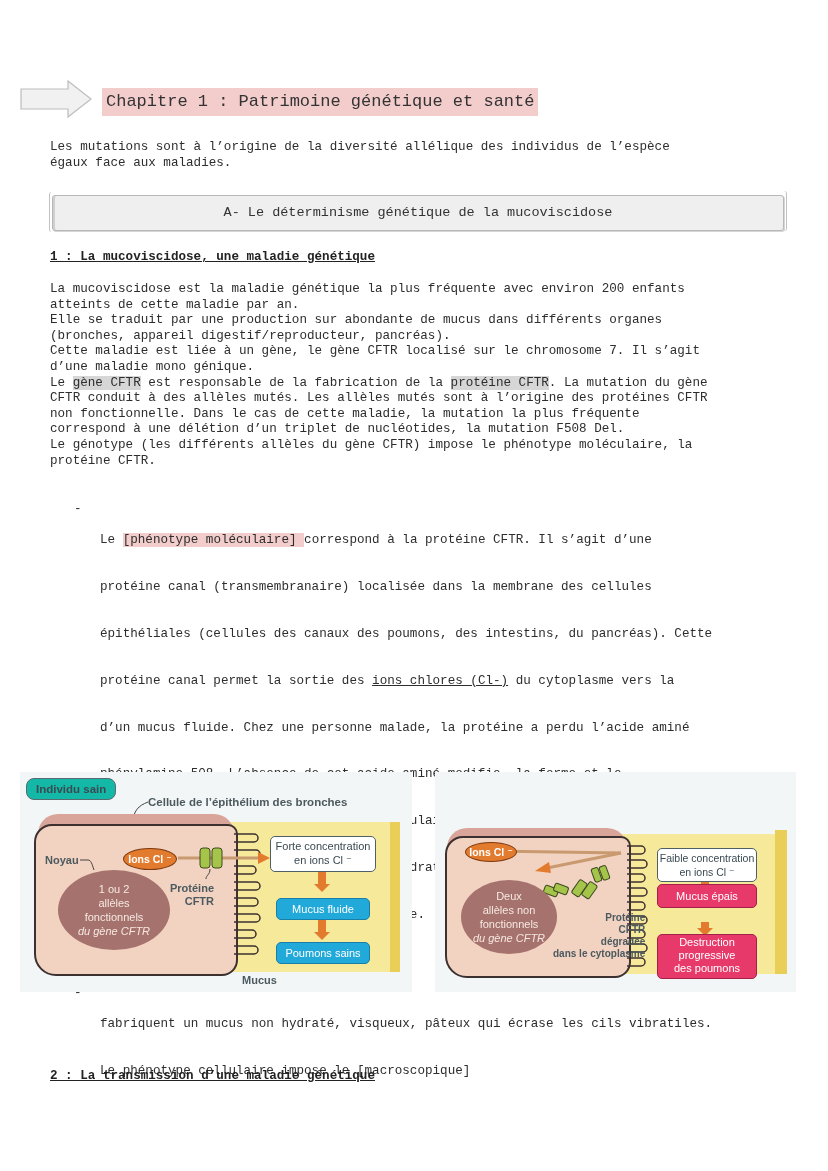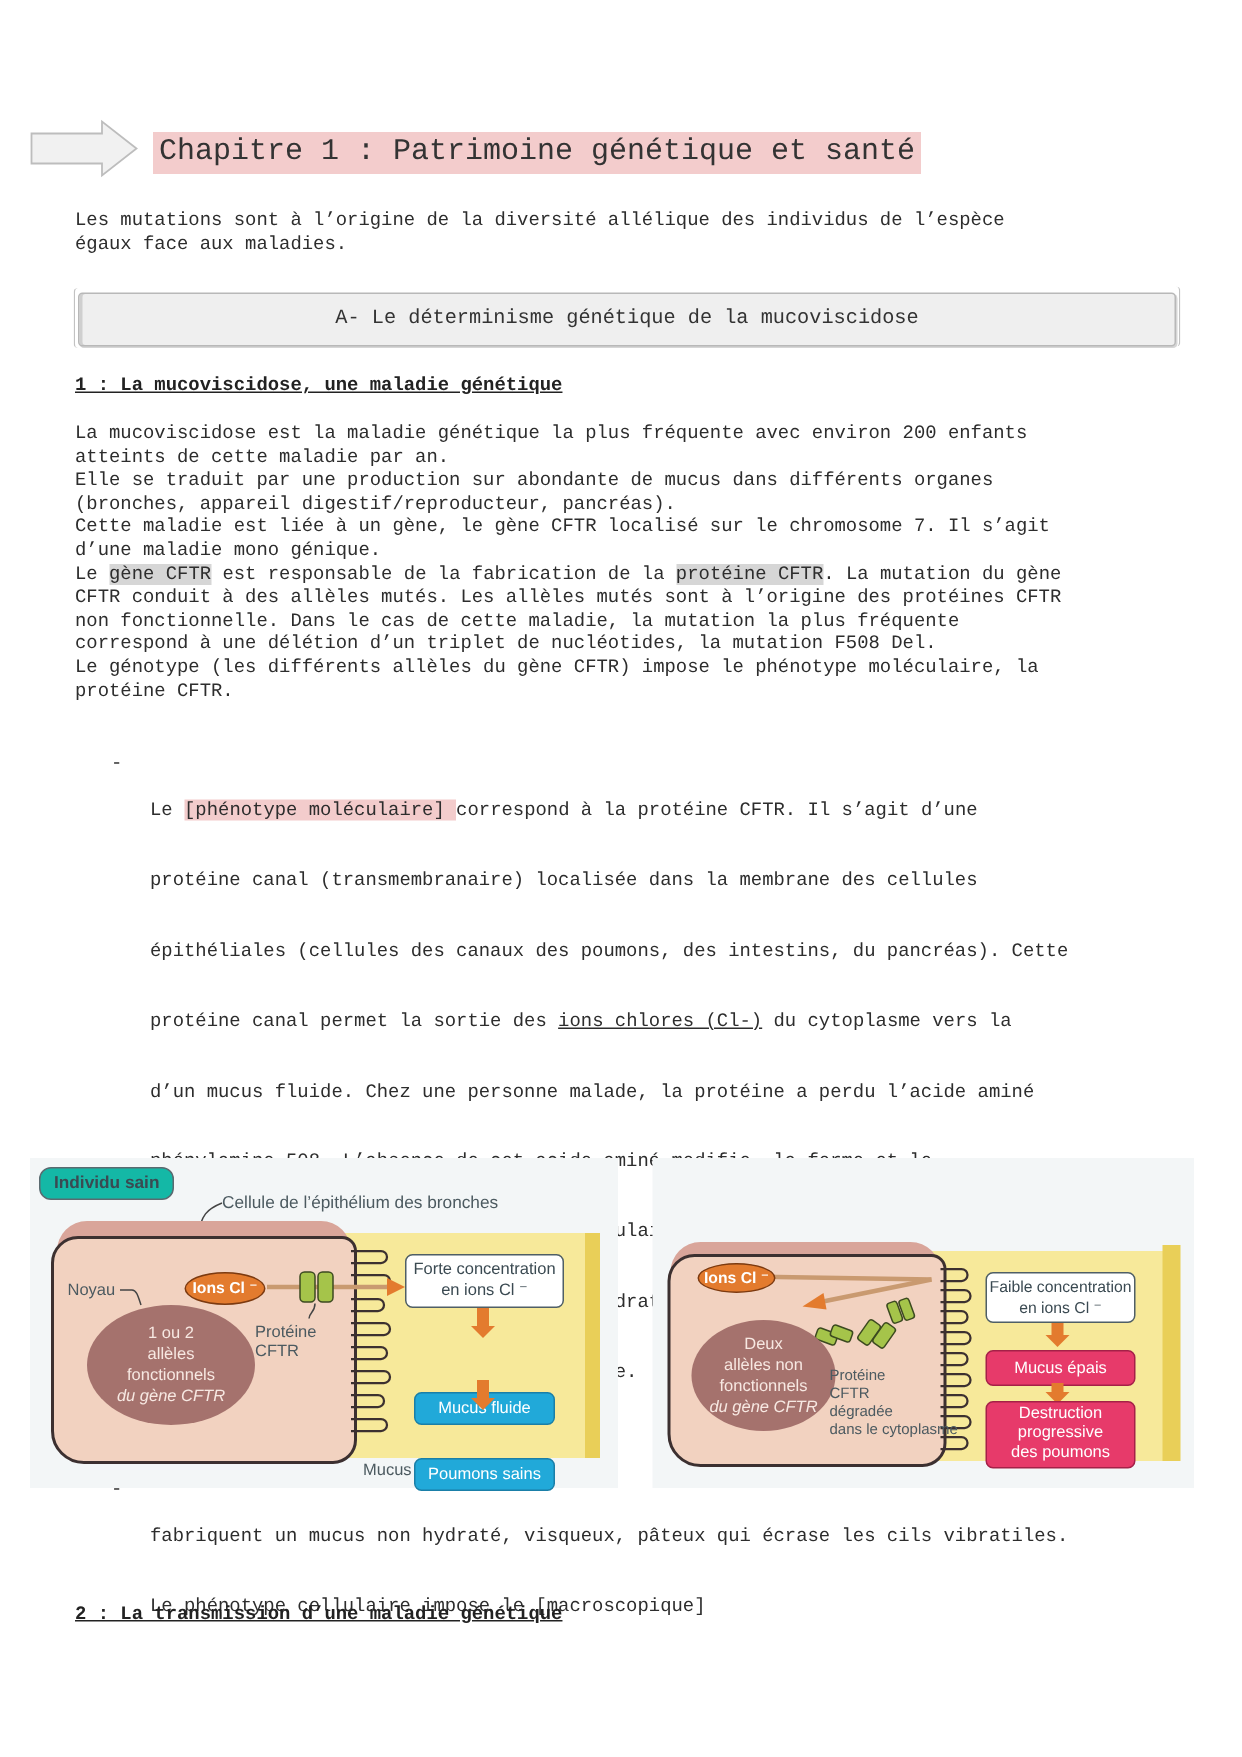--- a/index.html
+++ b/index.html
@@ -1,21 +1,21 @@
 <!DOCTYPE html>
 <html><head>
 <meta charset="utf-8">
 <style>
   html, body { margin: 0; padding: 0; background: #ffffff; }
   body { width: 828px; height: 1171px; position: relative; overflow: hidden; font-family: "Liberation Mono", "DejaVu Sans Mono", monospace; color: #2a2a2a; }
   .abs { position: absolute; }
 
   
   .hdr-arrow { left: 20px; top: 80px; width: 72px; height: 38px; }
-  .chapter-title { left: 102px; top: 88px; height: 28px; padding: 0 4px; background: #f3cccc; font-size: 20px; line-height: 28px; color: #333; white-space: nowrap; }
+  .chapter-title { left: 102px; top: 88px; height: 28px; padding: 0 4px; background: #f3cccc; font-size: 17px; line-height: 28px; color: #333; white-space: nowrap; }
 
   .mono { font-size: 12.6px; line-height: 15.6px; white-space: pre; color: #2d2d2d; }
   .intro { left: 50px; top: 140px; }
 
   .section-box { left: 52px; top: 195px; width: 730px; height: 34px; background: #efefef; border: 1px solid #b8b8b8; border-radius: 3px; box-shadow: inset 2px 0 0 #cfcfcf, 1px 1px 0 #d6d6d6; text-align: center; font-size: 13.5px; line-height: 34px; color: #333; }
   .section-box::before { content: ""; position: absolute; left: -4px; top: -4px; width: 5px; height: 40px; border-left: 1px solid #c2c2c2; border-radius: 3px; }
   .section-box::after { content: ""; position: absolute; right: -4px; top: -5px; width: 5px; height: 40px; border-right: 1px solid #c2c2c2; border-radius: 3px; }
 
   .subhead { font-weight: bold; text-decoration: underline; font-size: 12.6px; color: #222; white-space: pre; }
   .sub1 { left: 50px; top: 250px; }
@@ -36,24 +36,24 @@
   .panel-left { left: 0; width: 392px; background: #f3f6f7; }
   .panel-right { left: 415px; width: 361px; background: #f3f6f7; }
 
   .label-box { position: absolute; background: #14b8a6; border: 1.5px solid #5a6a70; border-radius: 8px; font-family: "Liberation Sans", "DejaVu Sans", sans-serif; font-weight: bold; font-size: 11.5px; color: #3a4a52; padding: 4px 9px; white-space: nowrap; }
   .cell-body { position: absolute; background: #f2d2c0; border: 2px solid #3c3030; border-radius: 18px 10px 16px 22px; }
   .cell-top { position: absolute; background: #d9a59a; border-radius: 20px 20px 0 0; }
   .mucus-zone { position: absolute; background: #f7e99a; }
   .mucus-edge { position: absolute; background: #e9cf58; }
   .nucleus { position: absolute; background: #a5726d; border-radius: 50%; color: #f7e8e2; font-family: "Liberation Sans", "DejaVu Sans", sans-serif; font-size: 11px; line-height: 14px; text-align: center; display: flex; flex-direction: column; align-items: center; justify-content: center; }
   .ions { position: absolute; background: #e37b2e; color: #fff; border-radius: 50%; border: 1.5px solid #7c3a10; font-family: "Liberation Sans", "DejaVu Sans", sans-serif; font-weight: bold; font-size: 10.5px; text-align: center; line-height: 20px; }
-  .dlabel { position: absolute; font-family: "Liberation Sans", "DejaVu Sans", sans-serif; font-size: 11px; color: #4c5a60; white-space: nowrap; line-height: 13px; text-align: left; }
+  .dlabel { position: absolute; font-family: "Liberation Sans", "DejaVu Sans", sans-serif; font-size: 11px; color: #4c5a60; white-space: nowrap; line-height: 13px; text-align: right; font-weight: bold; }
   .ftbox { position: absolute; font-family: "Liberation Sans", "DejaVu Sans", sans-serif; font-size: 11px; line-height: 14px; text-align: center; border-radius: 5px; }
   .white-box { background: #fff; border: 1.5px solid #4f5f66; color: #3b4a52; }
-  .cyan-box { background: #21a9d9; color: #fff; border: 1px solid #1a7fa8; margin-top: 30px; }
+  .cyan-box { background: #21a9d9; color: #fff; border: 1px solid #1a7fa8; }
   .pink-box { background: #e73a6a; color: #fff; border: 1px solid #a52048; }
   .down-arrow { position: absolute; width: 0; height: 0; }
   .down-arrow .shaft { position: absolute; left: -4px; top: 0; width: 8px; background: #e37b2e; }
   .down-arrow .head { position: absolute; left: -8px; border-left: 8px solid transparent; border-right: 8px solid transparent; border-top: 8px solid #e37b2e; }
   svg { position: absolute; overflow: visible; }
 </style>
 </head>
 <body>
 
 <svg class="hdr-arrow" style="left:20px;top:80px;" width="72" height="38" viewBox="0 0 72 38">
@@ -212,21 +212,21 @@
       </div>
 
     <div class="ftbox white-box" style="left:222px;top:76px;width:98px;height:30px;padding-top:2px;font-size:10.5px;">
         <div>Faible concentration</div>
         <div>en ions Cl ⁻</div>
       </div>
     <div class="down-arrow" style="left:270px;top:110px;">
         <div class="shaft" style="height:8px;"></div>
         <div class="head" style="top:8px;"></div>
       </div>
-    <div class="ftbox pink-box" style="left:222px;top:128px;width:98px;height:22px;line-height:22px;text-align:center;">Mucus épais</div>
+    <div class="ftbox pink-box" style="left:222px;top:112px;width:98px;height:22px;line-height:22px;text-align:center;">Mucus épais</div>
     <div class="down-arrow" style="left:270px;top:150px;">
         <div class="shaft" style="height:6px;"></div>
         <div class="head" style="top:6px;"></div>
       </div>
     <div class="ftbox pink-box" style="left:222px;top:162px;width:98px;height:42px;padding-top:1px;line-height:13px;">
         <div>Destruction</div>
         <div>progressive</div>
         <div>des poumons</div>
       </div>
   </div>

